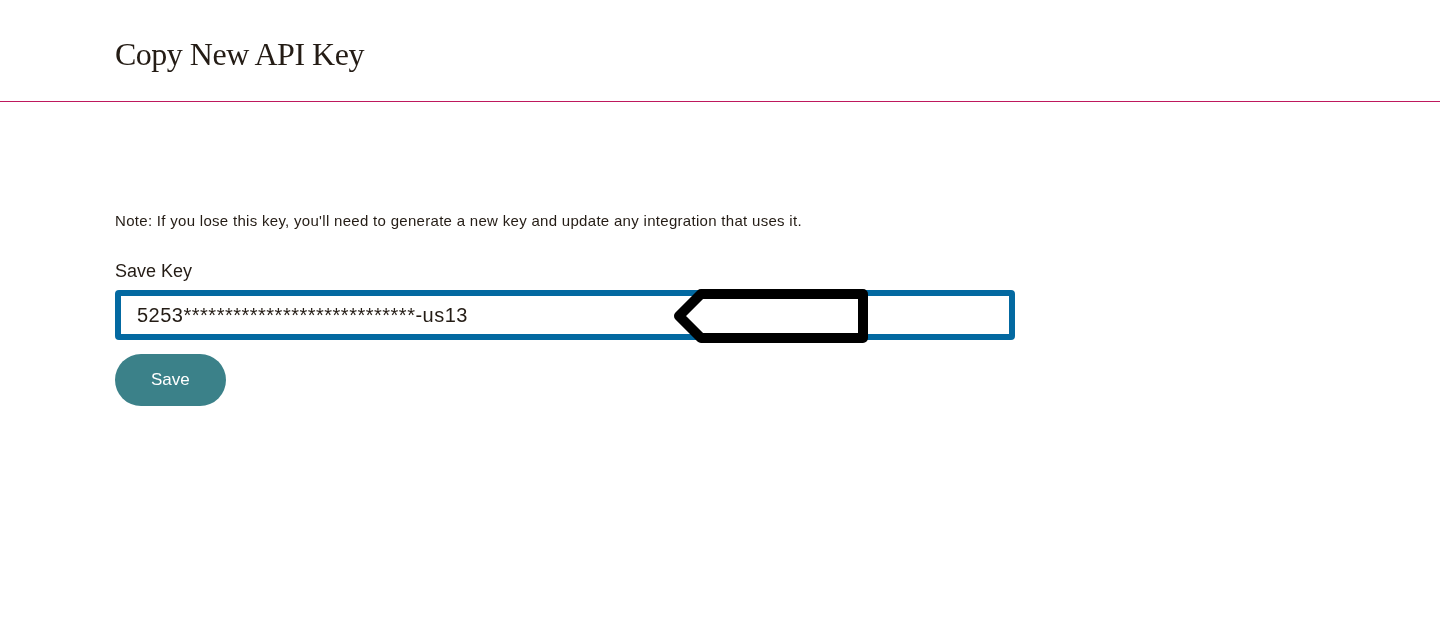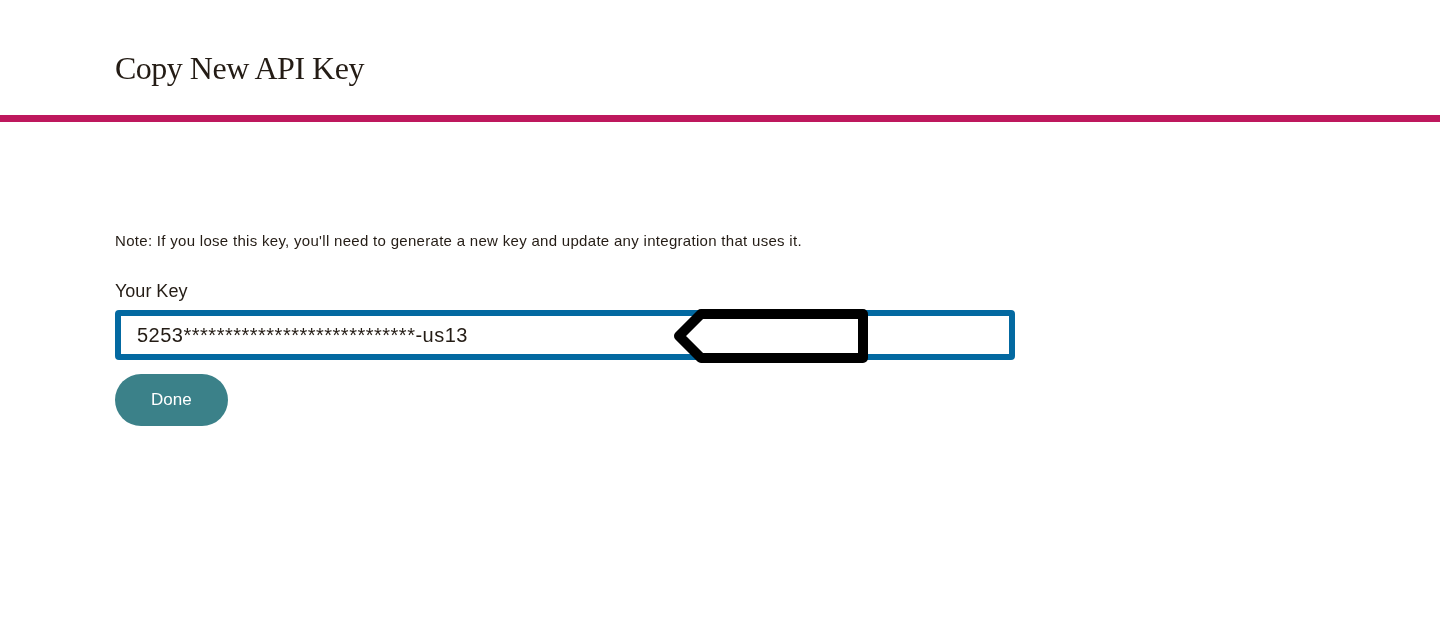--- a/index.html
+++ b/index.html
@@ -8,22 +8,22 @@
       box-sizing: border-box;
     }
     body {
       font-family: -apple-system, BlinkMacSystemFont, "Segoe UI", Helvetica, Arial, sans-serif;
       background: #ffffff;
       color: #241c15;
       width: 1440px;
       height: 628px;
     }
     .header {
-      padding: 50px 0 28px 115px;
-      border-bottom: 7px solid #be185d;
+      padding: 36px 0 28px 115px;
+      border-bottom: 1px solid #be185d;
     }
     .page-title {
       font-family: Georgia, "Times New Roman", serif;
       font-size: 32px;
       font-weight: 500;
       color: #241c15;
       letter-spacing: -0.5px;
     }
     .content {
       padding: 110px 115px 0 115px;
@@ -100,26 +100,26 @@
 </head>
 <body>
 
 <div class="header">
   <h1 class="page-title">Copy New API Key</h1>
 </div>
 
 <div class="content">
   <p class="note-text">Note: If you lose this key, you'll need to generate a new key and update any integration that uses it.</p>
 
-  <label class="field-label">Your Key</label>
+  <label class="field-label">Save Key</label>
 
   <div class="key-input-wrapper">
     <input type="text" class="key-input" readonly="" value="5253****************************-us13" style="">
     <svg class="annotation-arrow" width="200" height="56" viewBox="0 0 200 56">
       <path d="M 28 6 L 190 6 L 190 50 L 28 50 L 6 28 Z" fill="none" stroke="#000000" stroke-width="10" stroke-linejoin="round"></path>
     </svg>
   </div>
 
 
   <div>
-    <button class="done-button">Done</button>
+    <button class="done-button">Save</button>
   </div>
 </div>
 
 </body></html>

